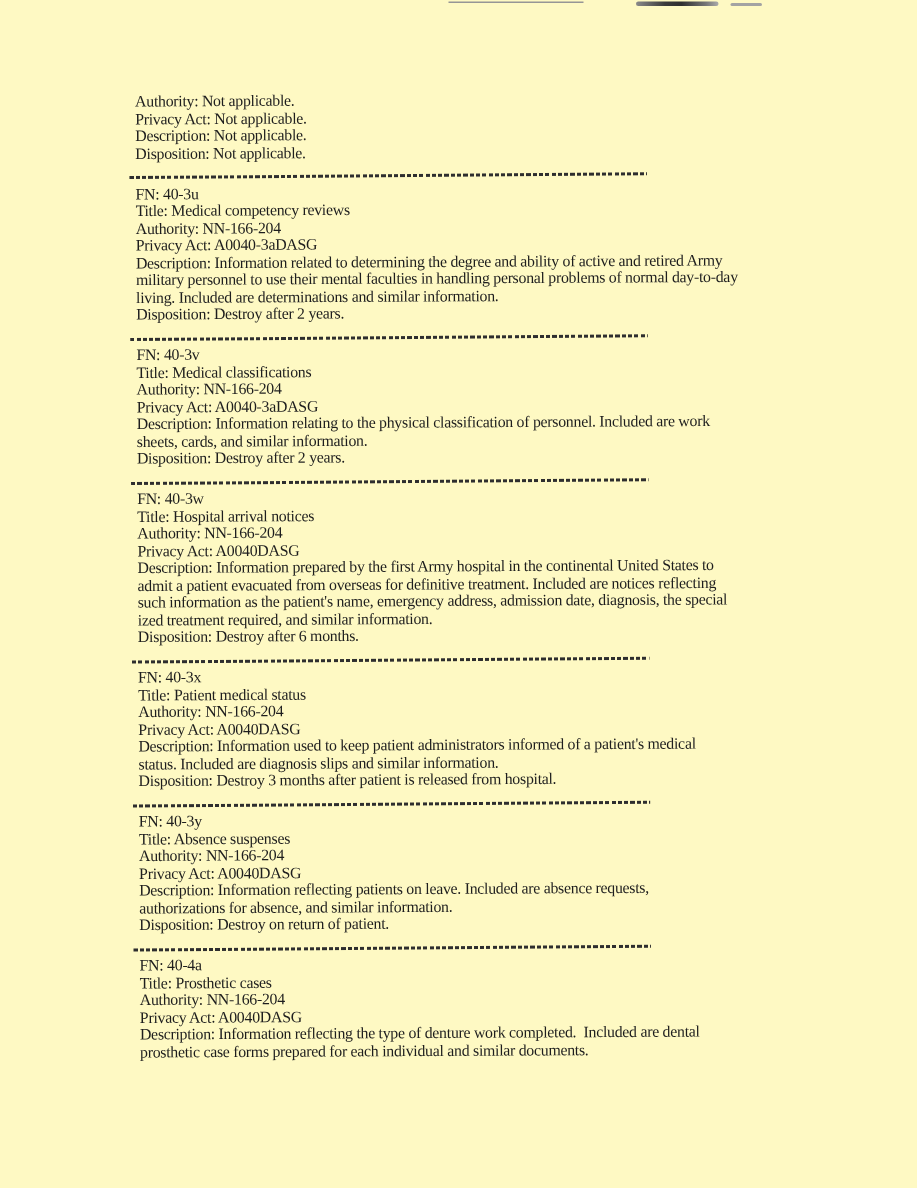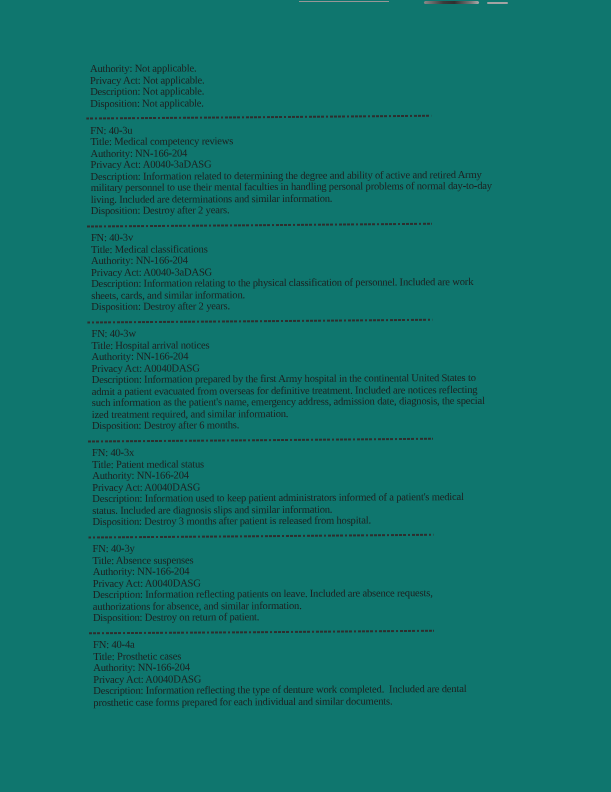--- a/index.html
+++ b/index.html
@@ -51,21 +51,21 @@
   }
   #art-smudge-light {
     left: 487px; top: 2px; width: 21px; height: 2px;
     border-radius: 1px;
     background: #a3a3a3;
   }
 </style>
 </head>
 <body>
 
-<div class="page" style="background: #0f766e;">
+<div class="page" style="background: #fef9c3;">
   <div class="artifact" id="art-line"></div>
   <div class="artifact" id="art-smudge-dark"></div>
   <div class="artifact" id="art-smudge-light"></div>
   <div class="content" id="doc-content" style="color: rgb(30, 30, 30);">
       <section class="block">
         <div class="line">Authority: Not applicable.</div>
         <div class="line">Privacy Act: Not applicable.</div>
         <div class="line">Description: Not applicable.</div>
         <div class="line">Disposition: Not applicable.</div>
       </section>

